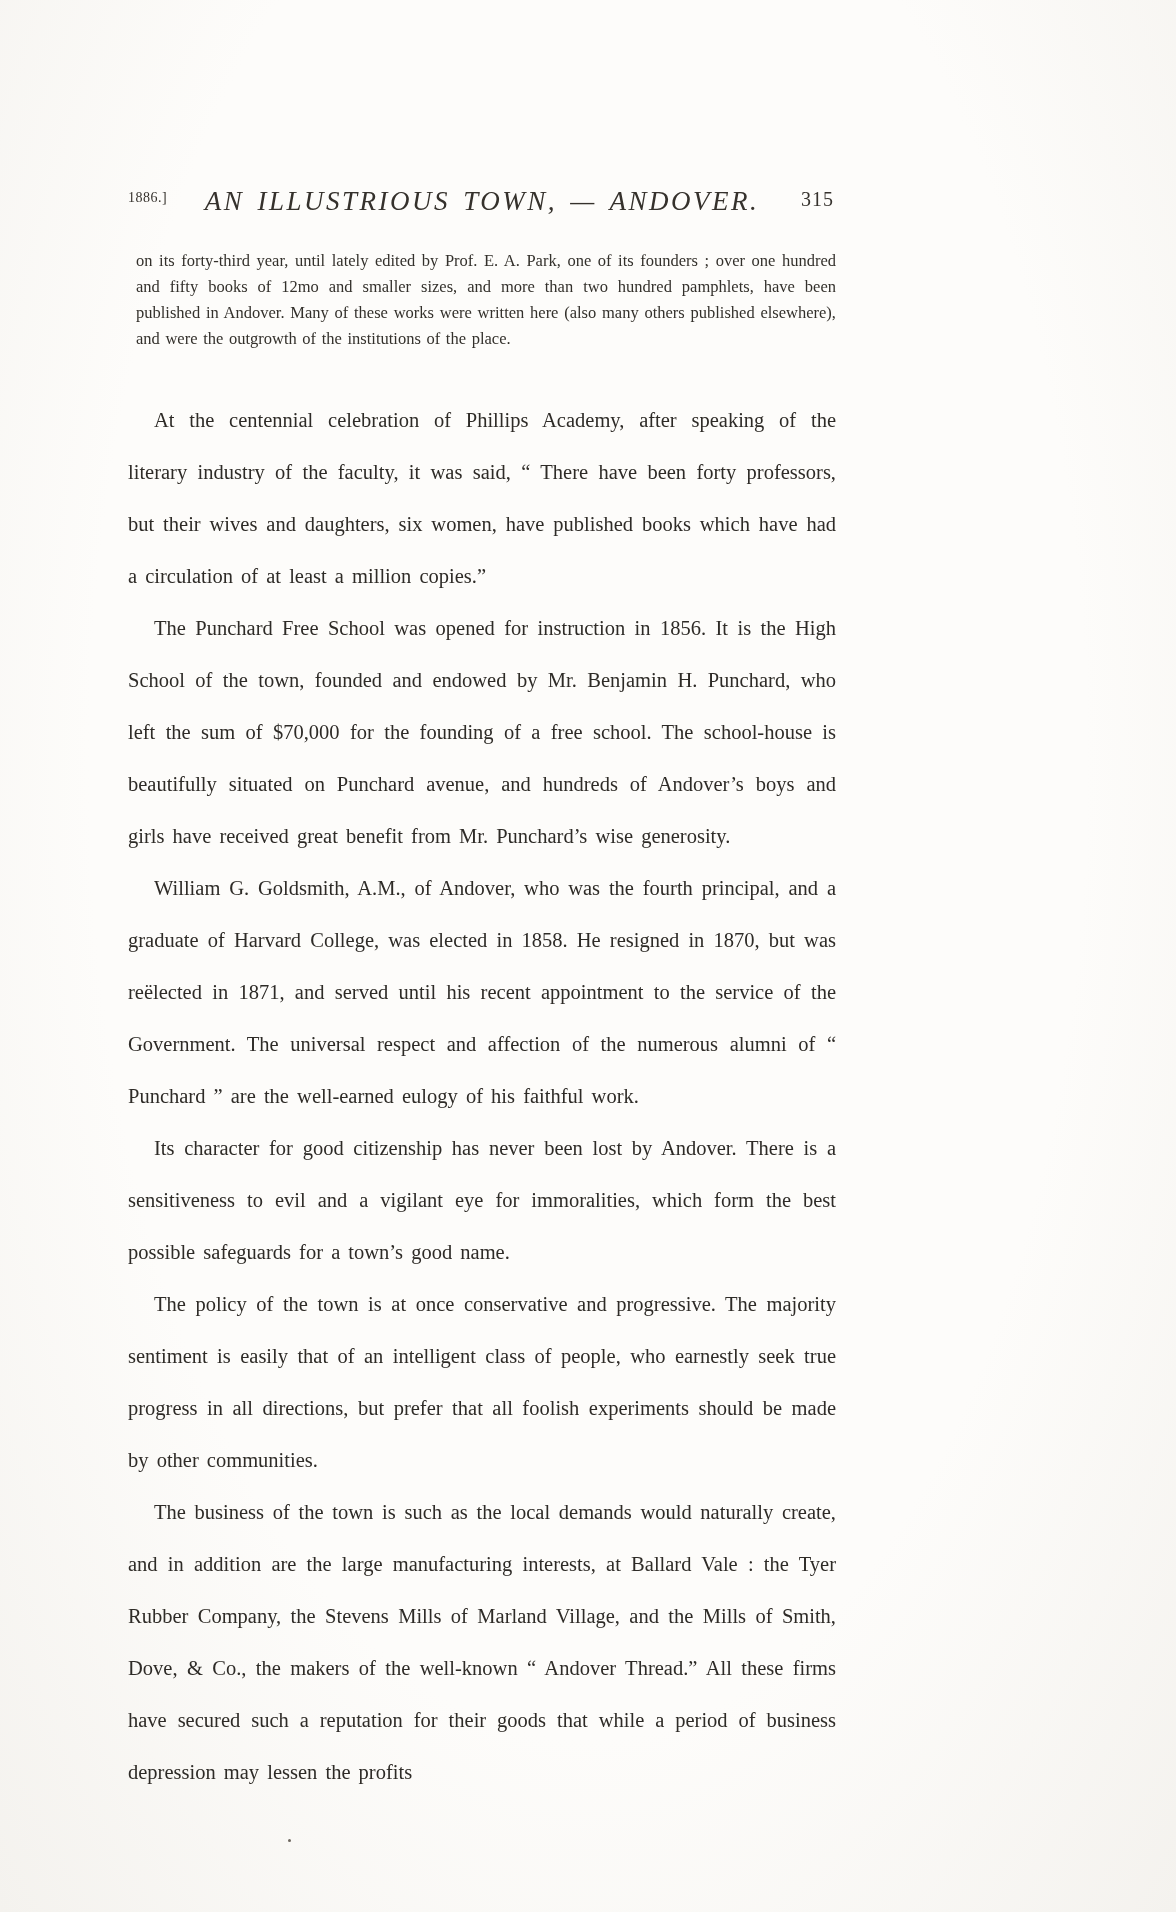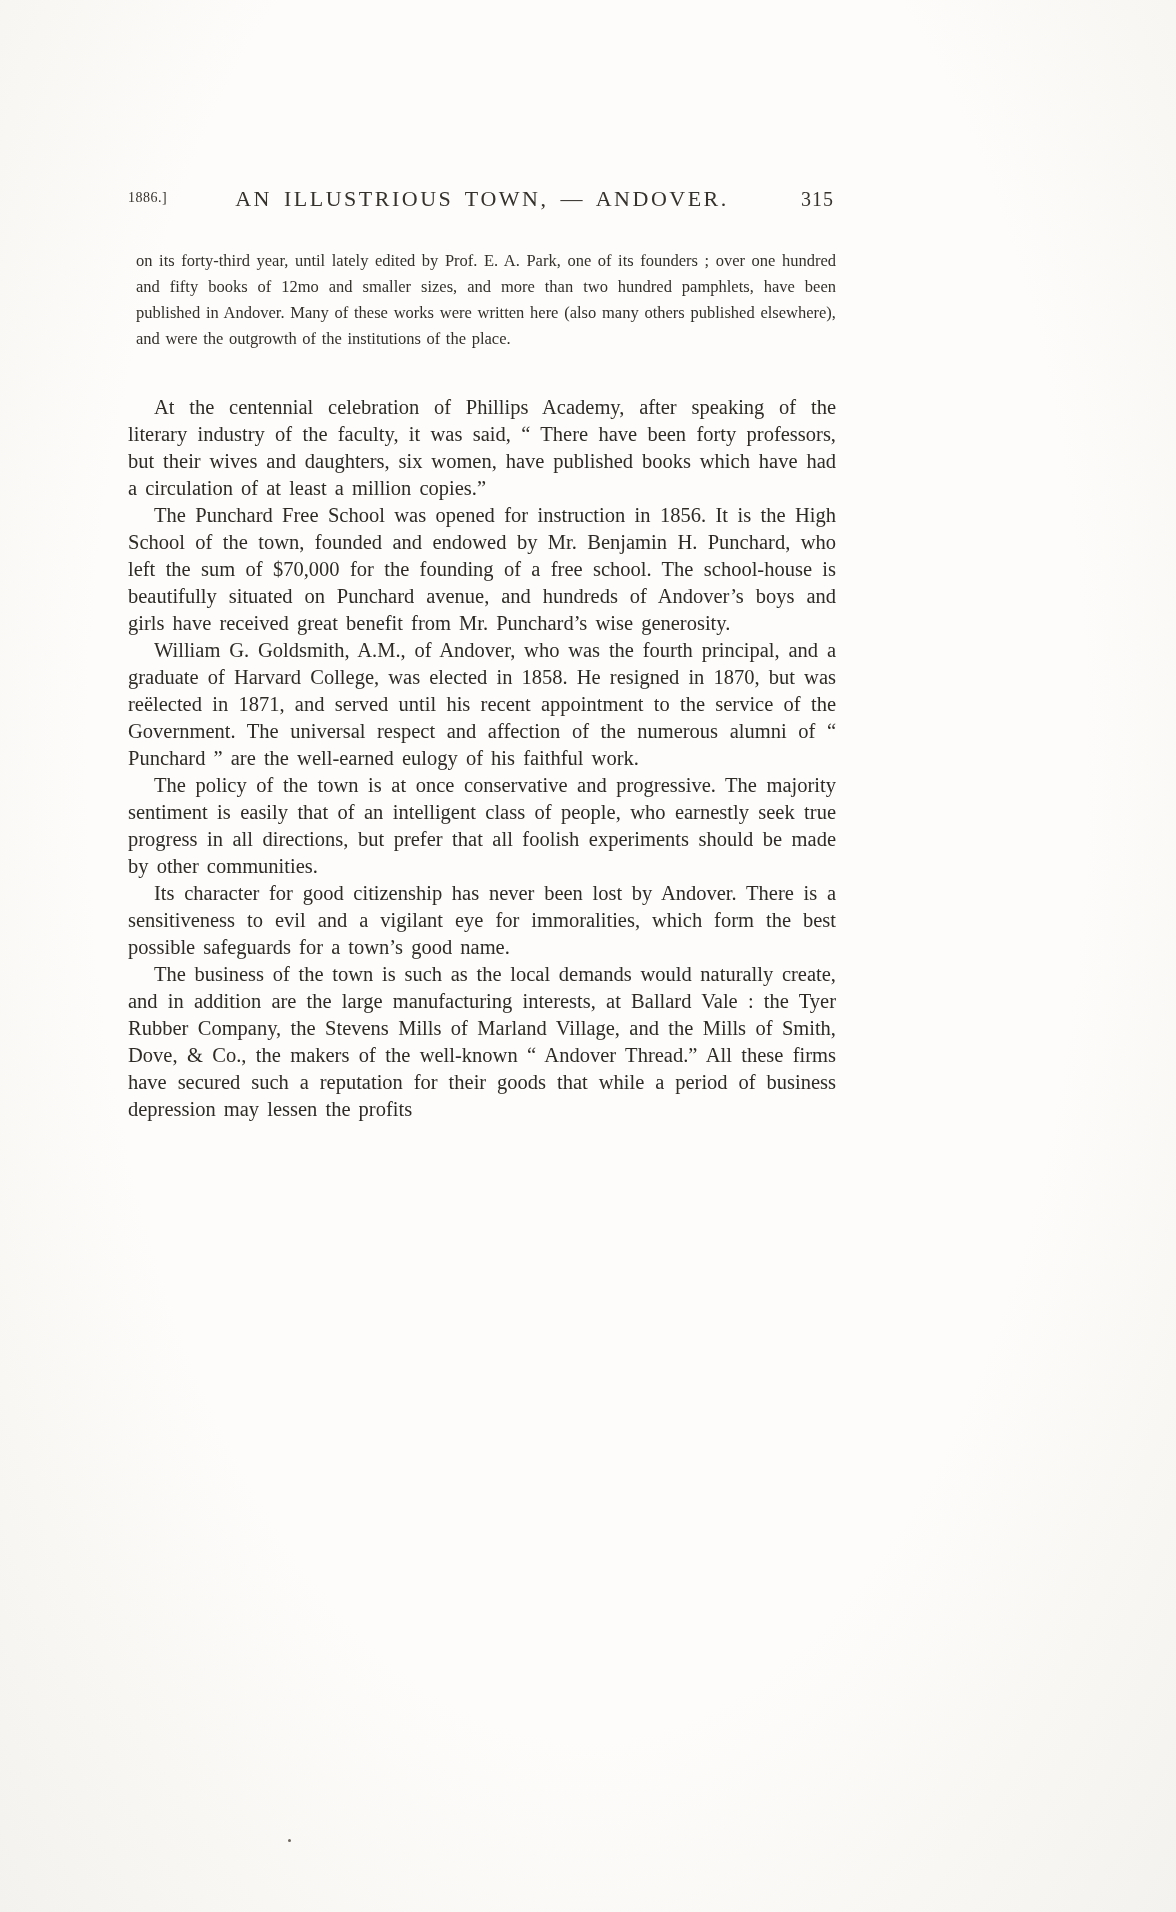--- a/index.html
+++ b/index.html
@@ -39,21 +39,22 @@
     font-size: 14px;
     letter-spacing: 0.5px;
     color: #35312c;
   }
   .header .title {
     position: absolute;
     left: 0;
     right: 0;
     top: 0;
     text-align: center;
-    font-size: 22px;
+    font-style: italic;
+    font-size: 27px;
     letter-spacing: 2.5px;
     word-spacing: 4px;
     color: #35312c;
     white-space: nowrap;
   }
   .header .pagenum {
     position: absolute;
     right: 2px;
     top: 2px;
     font-size: 20px;
@@ -64,21 +65,21 @@
     margin: 0 0 42px 8px;
     font-size: 16.5px;
     line-height: 26px;
     text-align: justify;
     word-spacing: 1.5px;
     color: #33302b;
   }
   p.body-para {
     margin: 0;
     font-size: 20.5px;
-    line-height: 27px;
+    line-height: 52px;
     text-align: justify;
     text-indent: 26px;
     word-spacing: 3px;
     color: #2e2b27;
   }
   .artifact-dot {
     position: absolute;
     left: 288px;
     bottom: 70px;
     width: 3px;
@@ -100,22 +101,22 @@
     </div>
 
     <p class="small">on its forty-third year, until lately edited by Prof. E. A. Park, one of its founders ; over one hundred and fifty books of 12mo and smaller sizes, and more than two hundred pamphlets, have been published in Andover.  Many of these works were written here (also many others published elsewhere), and were the outgrowth of the institutions of the place.</p>
 
     <p class="body-para">At the centennial celebration of Phillips Academy, after speaking of the literary industry of the faculty, it was said, “ There have been forty professors, but their wives and daughters, six women, have published books which have had a circulation of at least a million copies.”</p>
 
     <p class="body-para">The Punchard Free School was opened for instruction in 1856. It is the High School of the town, founded and endowed by Mr. Benjamin H. Punchard, who left the sum of $70,000 for the founding of a free school.  The school-house is beautifully situated on Punchard avenue, and hundreds of Andover’s boys and girls have received great benefit from Mr. Punchard’s wise generosity.</p>
 
     <p class="body-para">William G. Goldsmith, A.M., of Andover, who was the fourth principal, and a graduate of Harvard College, was elected in 1858. He resigned in 1870, but was reëlected in 1871, and served until his recent appointment to the service of the Government.  The universal respect and affection of the numerous alumni of “ Punchard ” are the well-earned eulogy of his faithful work.</p>
 
+    <p class="body-para">Its character for good citizenship has never been lost by Andover.  There is a sensitiveness to evil and a vigilant eye for immoralities, which form the best possible safeguards for a town’s good name.</p>
+
     <p class="body-para">The policy of the town is at once conservative and progressive. The majority sentiment is easily that of an intelligent class of people, who earnestly seek true progress in all directions, but prefer that all foolish experiments should be made by other communities.</p>
-
-    <p class="body-para">Its character for good citizenship has never been lost by Andover.  There is a sensitiveness to evil and a vigilant eye for immoralities, which form the best possible safeguards for a town’s good name.</p>
 
     <p class="body-para">The business of the town is such as the local demands would naturally create, and in addition are the large manufacturing interests, at Ballard Vale : the Tyer Rubber Company, the Stevens Mills of Marland Village, and the Mills of Smith, Dove, &amp; Co., the makers of the well-known “ Andover Thread.” All these firms have secured such a reputation for their goods that while a period of business depression may lessen the profits</p>
 
   </div>
 
   <div class="artifact-dot"></div>
 </div>
 
 </body></html>

